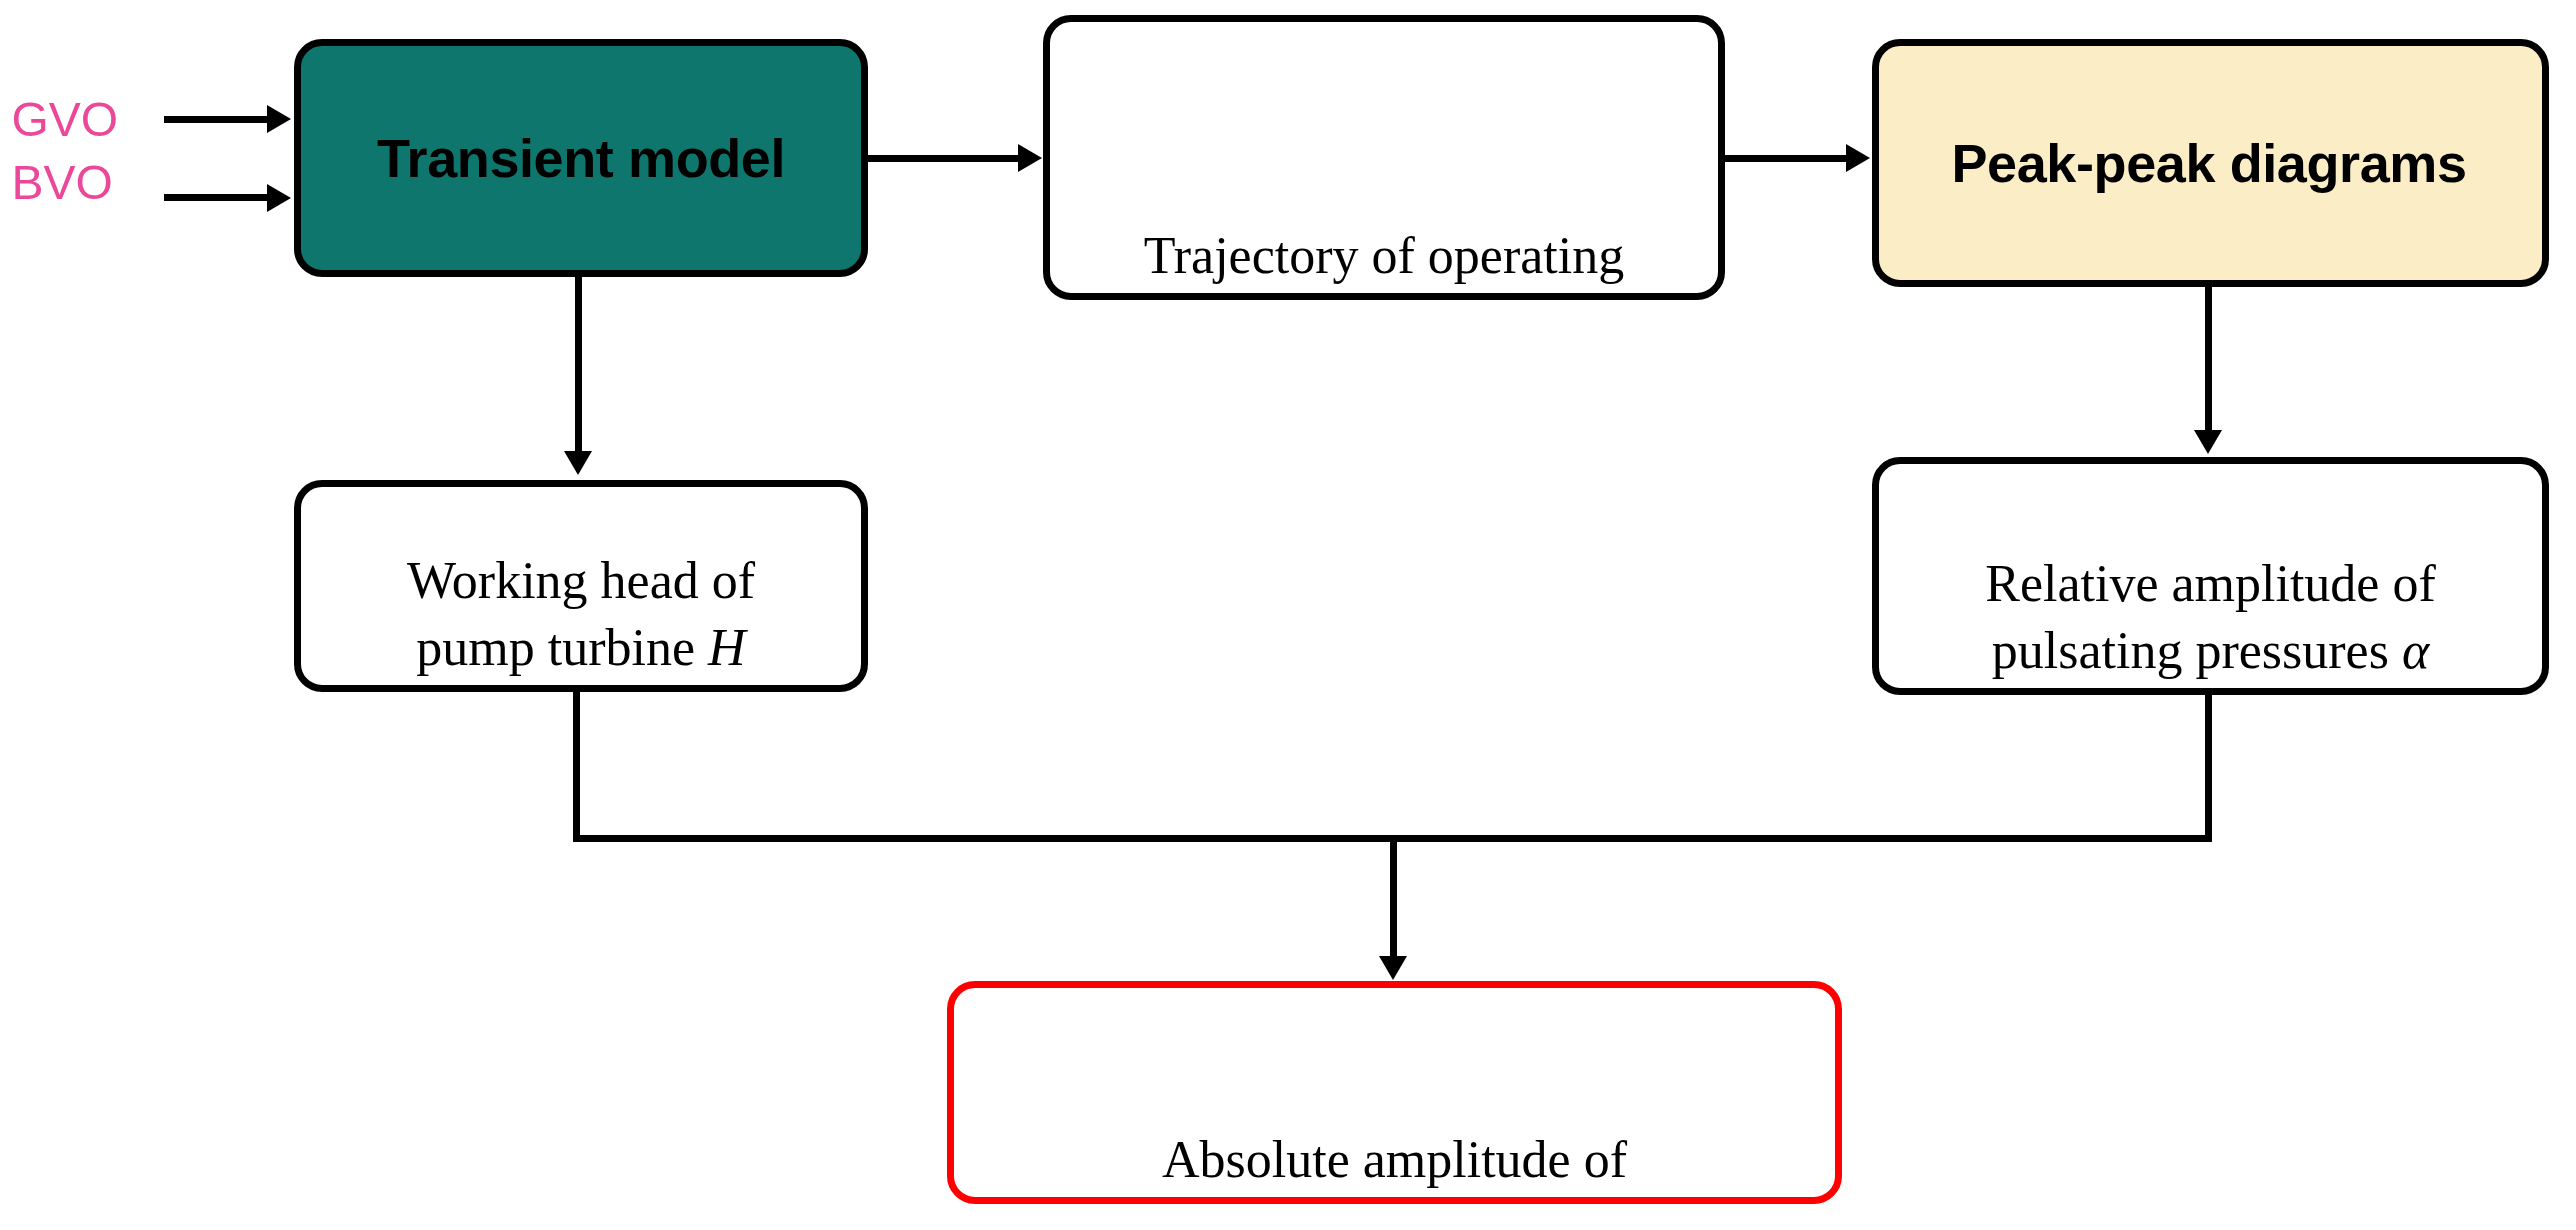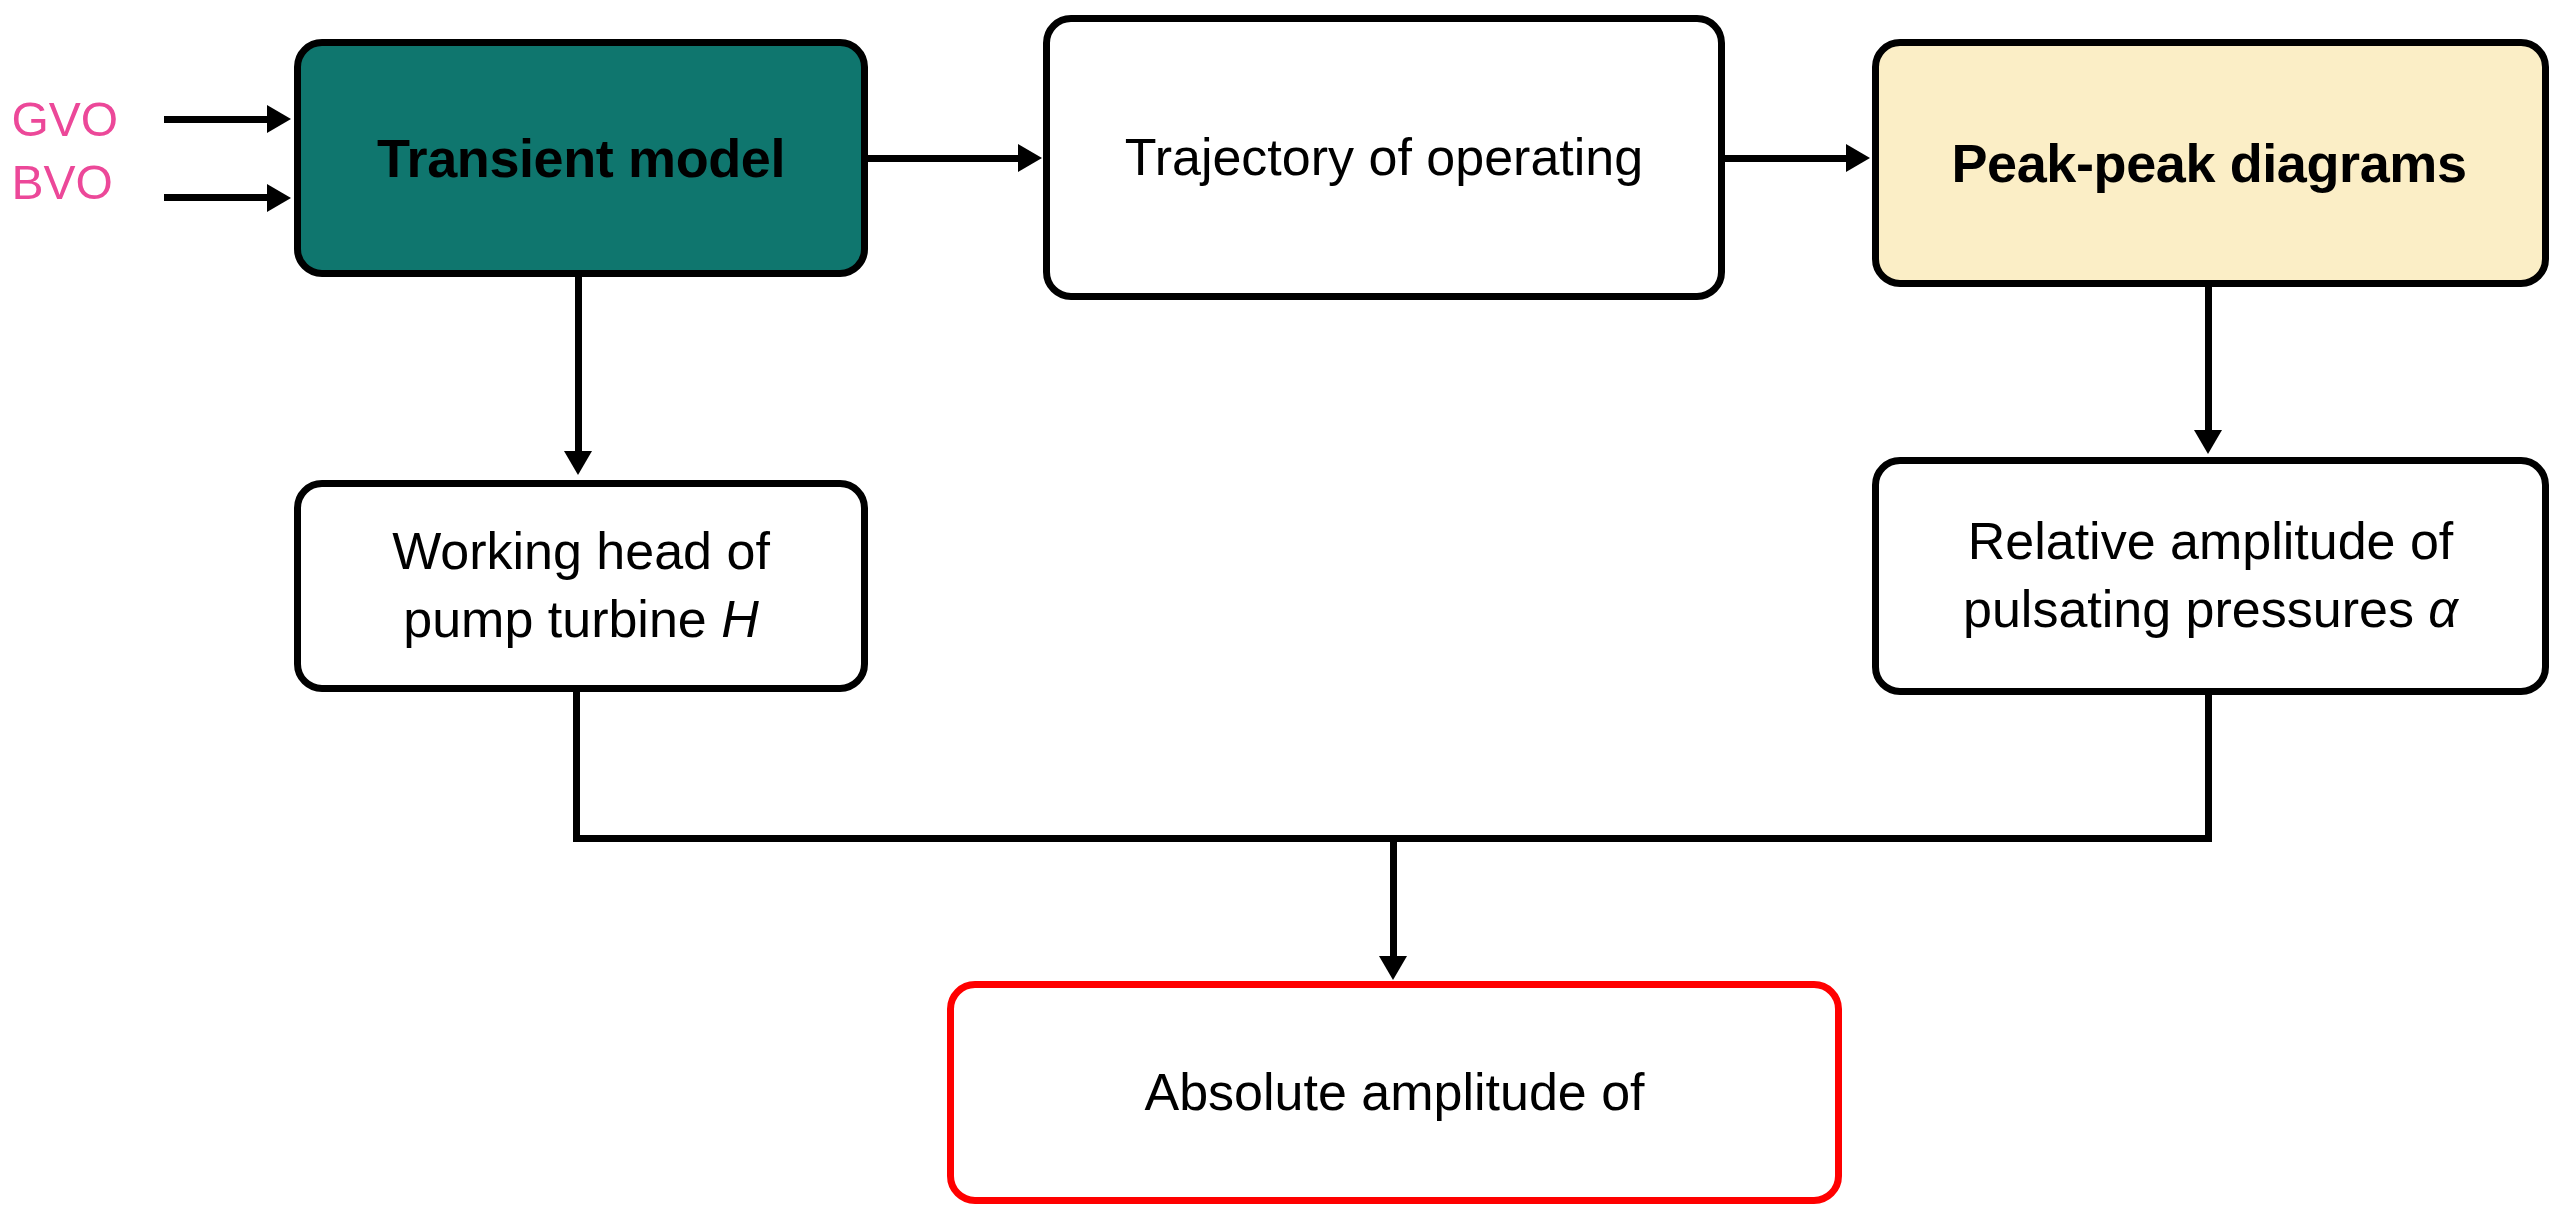--- a/index.html
+++ b/index.html
@@ -28,21 +28,21 @@
     align-items: center;
     justify-content: center;
     text-align: center;
     color: #000000;
     line-height: 1.30;
     padding: 3.3px 18px;
   }
   .node .txt { display: block; width: 100%; }
 
   
-  .serif { font-family: Liberation Sans, sans-serif; font-size: 52px; }
+  .serif { font-family: Liberation Serif, serif; font-size: 52px; align-items: flex-end; }
   
   .sans-bold {
     font-family: "Liberation Sans", "DejaVu Sans", sans-serif;
     font-weight: bold;
     font-size: 54px;
     letter-spacing: -0.4px;
   }
 
   .fill-blue  { background: #0f766e; }
   .fill-cream { background: #fbeec6; padding-left: 15px; }

